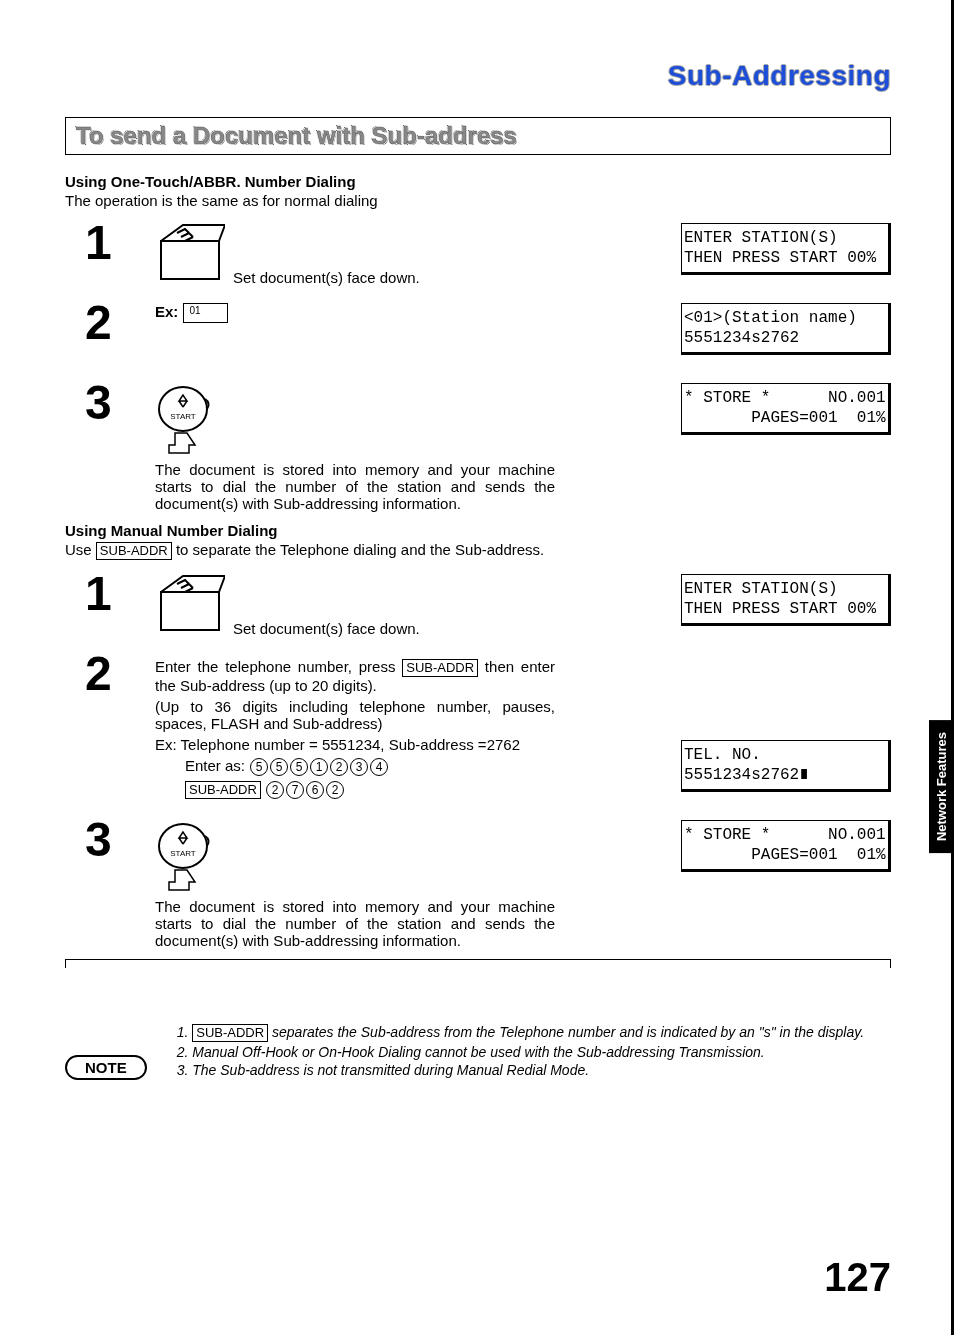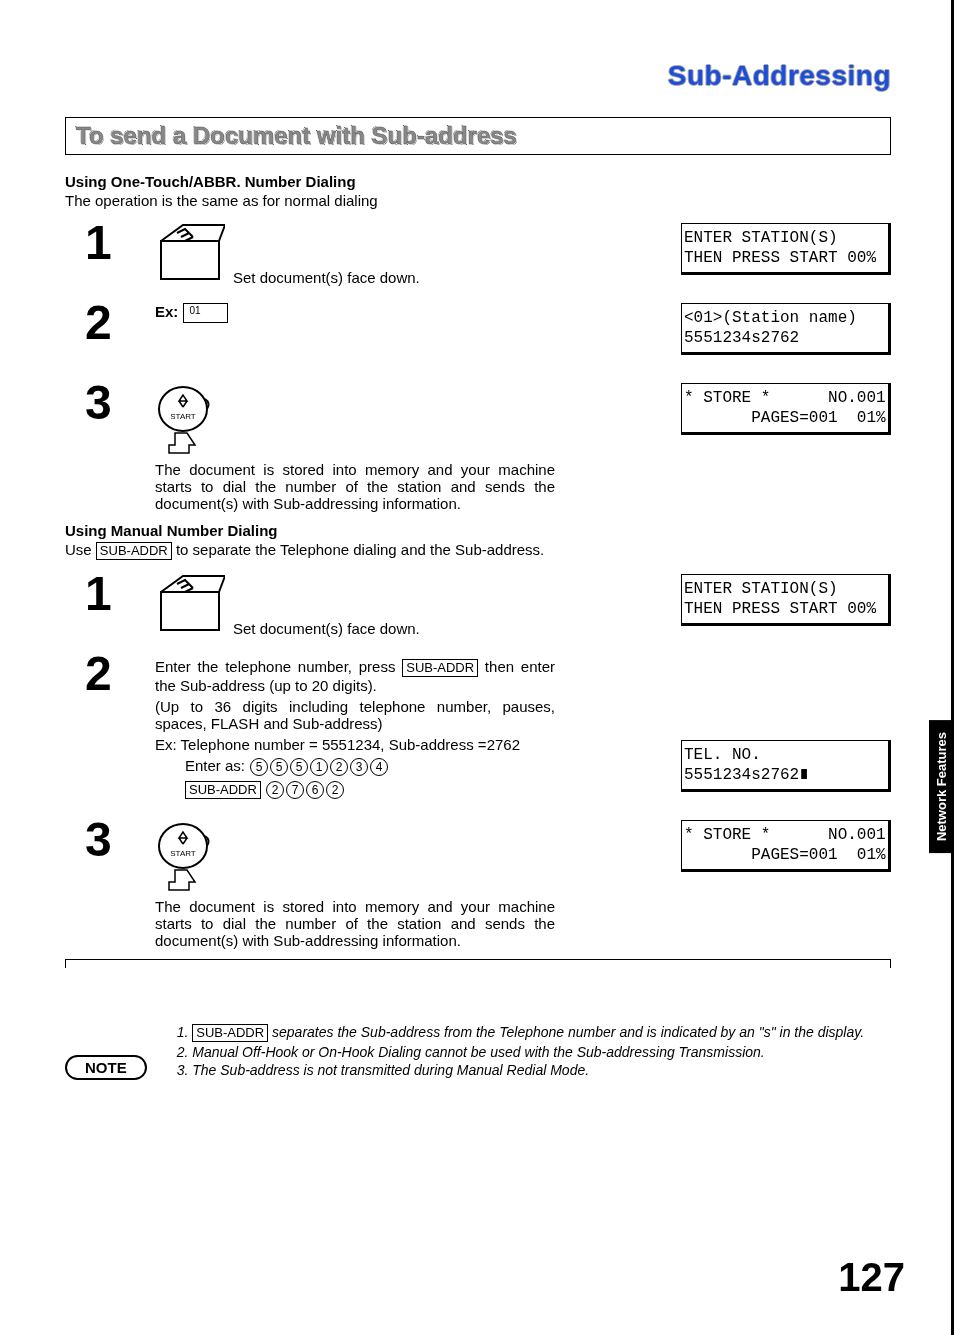--- a/index.html
+++ b/index.html
@@ -145,21 +145,21 @@
     background: #000;
     color: #fff;
     font-size: 13px;
     font-weight: bold;
     writing-mode: vertical-rl;
     transform: rotate(180deg);
     padding: 12px 5px;
   }
   .page-number {
     position: absolute;
-    right: 46px;
+    right: 60px;
     bottom: 35px;
     font-size: 40px;
     font-weight: bold;
   }
   .inline-flex { display:flex; align-items:flex-end; gap:8px; }
   .hr-connector {
     border-top: 1px solid #000;
     border-left: 1px solid #000;
     border-right: 1px solid #000;
     height: 8px;

